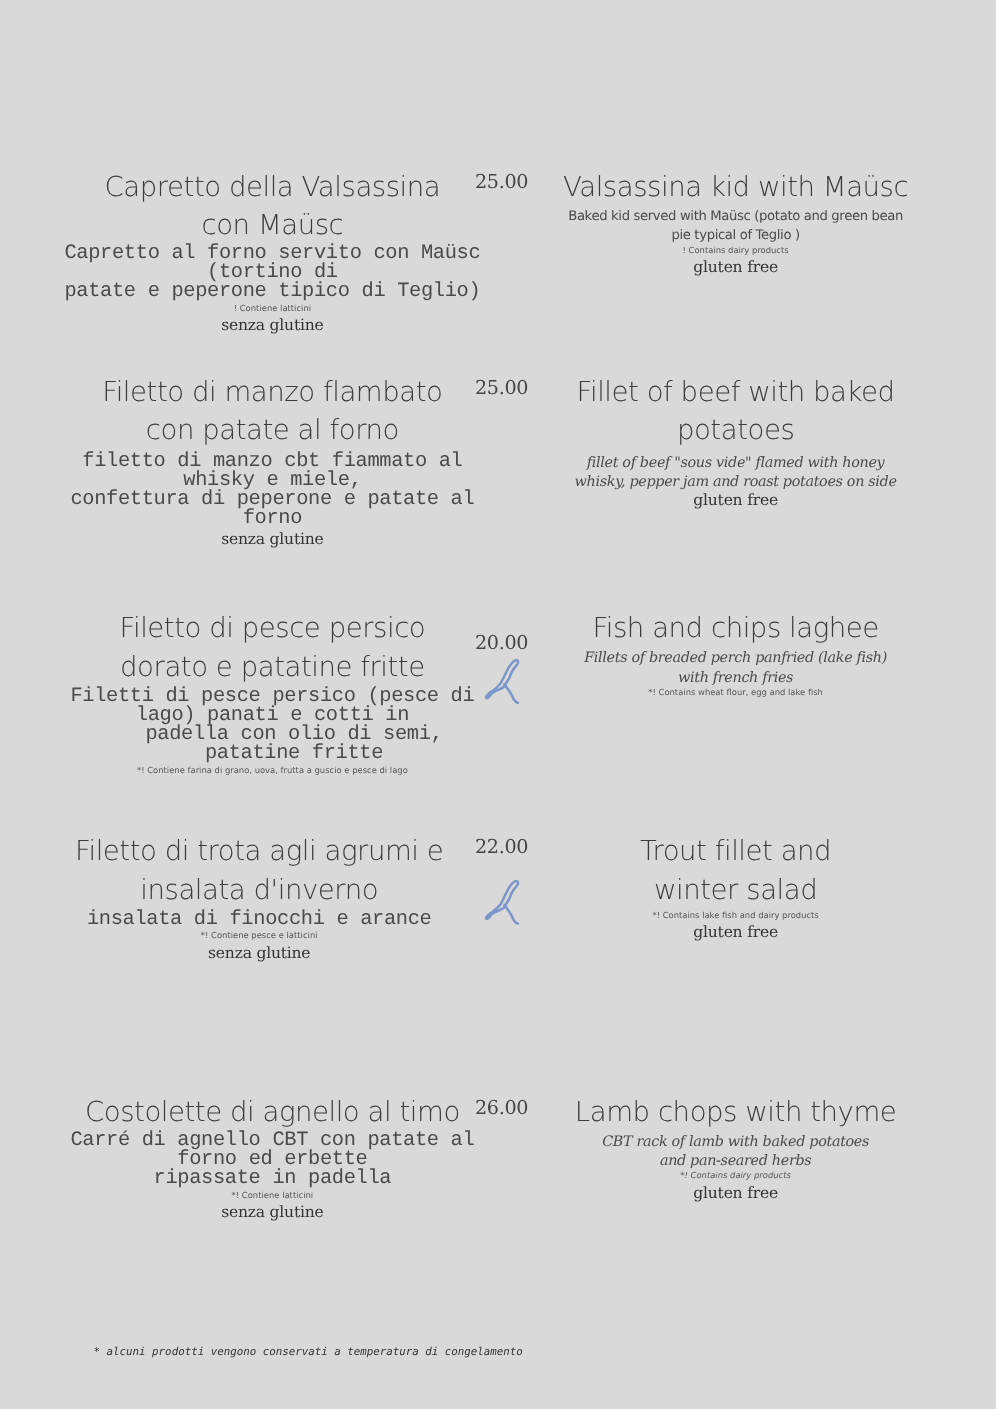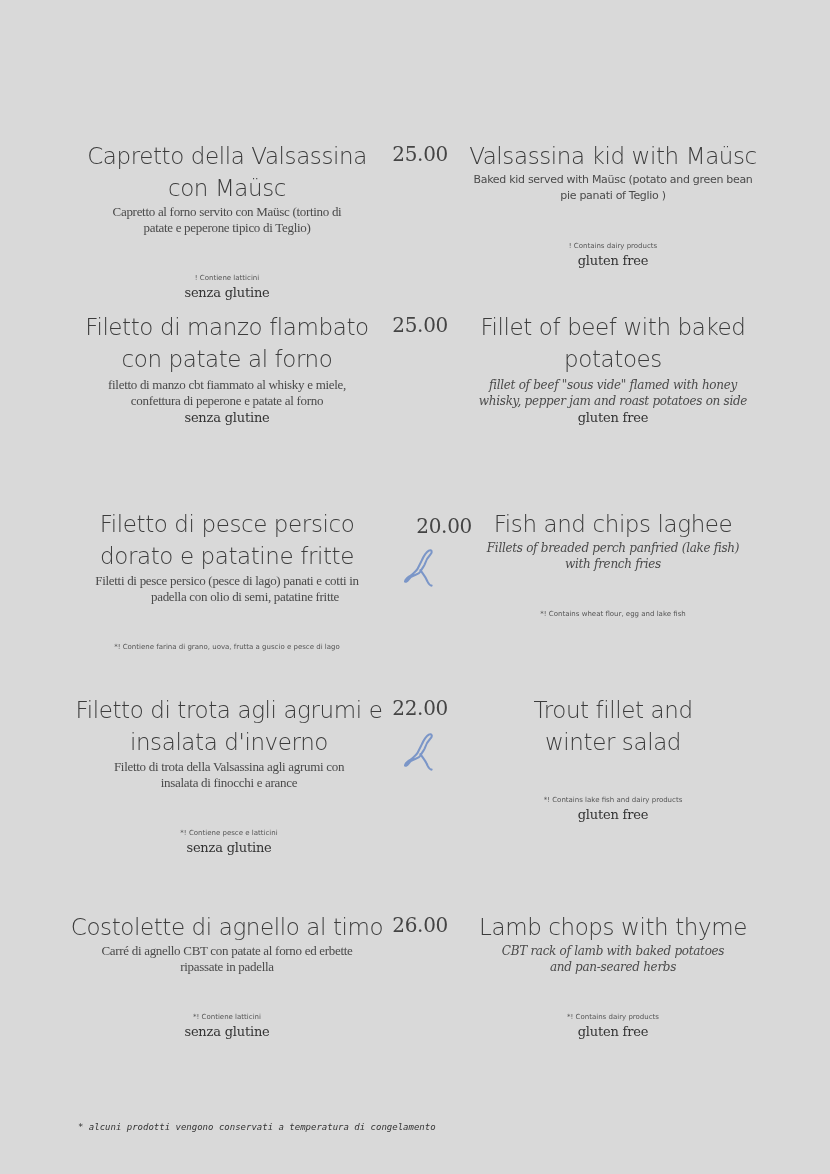--- a/index.html
+++ b/index.html
@@ -29,43 +29,43 @@
     .col-en {
       position: absolute;
       left: 448px;
       width: 330px;
       text-align: center;
     }
     .price {
       position: absolute;
       left: 388px;
       width: 60px;
-      text-align: right;
+      text-align: center;
       font-family: "DejaVu Serif", serif;
-      font-size: 20px;
+      font-size: 16px;
       color: #444;
       letter-spacing: -0.3px;
     }
     .lake-icon {
       position: absolute;
       left: 398px;
       width: 42px;
       height: 48px;
     }
     .title {
       font-family: "DejaVu Sans", sans-serif;
       font-weight: 300;
       font-size: 23px;
       line-height: 32px;
       color: #3c3c3c;
       letter-spacing: -0.4px;
     }
     .desc-it {
-      font-family: Liberation Serif, serif;
-      font-size: 13px;
+      font-family: Liberation Mono, monospace;
+      font-size: 17px;
       line-height: 16px;
       color: #4a4a4a;
       letter-spacing: -0.3px;
     }
     .desc-en {
       font-family: "DejaVu Serif", serif;
       font-style: italic;
       font-size: 12px;
       line-height: 16px;
       color: #4a4a4a;
@@ -74,23 +74,23 @@
     .desc-en.upright {
       font-family: "DejaVu Sans", sans-serif;
       font-style: normal;
       font-size: 11.5px;
     }
     .allergen {
       font-family: "DejaVu Sans", sans-serif;
       font-size: 7px;
       line-height: 11px;
       color: #555;
-      margin-top: 37px;
     }
     .allergen.italic {
+      font-style: italic;
     }
     .gf {
       font-family: "DejaVu Serif", serif;
       font-size: 13px;
       line-height: 18px;
       color: #333;
       letter-spacing: -0.2px;
     }
     .footnote {
       position: absolute;
@@ -118,21 +118,21 @@
     <div class="allergen">! Contiene latticini</div>
     <div class="gf">senza glutine</div>
   </div>
   <div class="price" style="top:2px;">25.00</div>
   <div class="col-en">
     <div class="title">
       <div>Valsassina kid with Maüsc</div>
     </div>
     <div class="desc-en upright" style="font-size:11px;">
       <div>Baked kid served with Maüsc (potato and green bean</div>
-      <div>pie panati of Teglio )</div>
+      <div>pie typical of Teglio )</div>
     </div>
     <div class="allergen">! Contains dairy products</div>
     <div class="gf">gluten free</div>
   </div>
 </div>
 
 <div class="menu-item" style="top:311px;">
   <div class="col-it">
     <div class="title">
       <div>Filetto di manzo flambato</div>
@@ -163,45 +163,44 @@
     <div class="title">
       <div>Filetto di pesce persico</div>
       <div>dorato e patatine fritte</div>
     </div>
     <div class="desc-it" style="margin-top:1px;">
       <div>Filetti di pesce persico (pesce di lago) panati e cotti in</div>
       <div style="padding-left:36px;">padella con olio di semi, patatine fritte</div>
     </div>
     <div class="allergen">*! Contiene farina di grano, uova, frutta a guscio e pesce di lago</div>
   </div>
-  <div class="price" style="top:6px;margin-left:24px;">20.00</div>
+  <div class="price" style="top:18px;">20.00</div>
   <svg class="lake-icon" style="top:34px;" viewBox="0 0 60 60">
     <path d="M44 8 C48 6 50 10 46 14 C42 18 40 22 38 28 C36 32 34 34 32 38 C30 42 24 42 18 46 C14 50 12 54 10 52 C10 50 14 46 18 44 C22 40 26 38 28 34 C30 30 32 26 34 22 C36 18 38 12 44 8 Z" fill="none" stroke="#7b96c8" stroke-width="3" stroke-linejoin="round"></path>
     <path d="M32 36 C36 42 40 46 42 52 C44 56 46 58 48 58" fill="none" stroke="#7b96c8" stroke-width="3" stroke-linecap="round"></path>
   </svg>
   <div class="col-en">
     <div class="title">
       <div>Fish and chips laghee</div>
     </div>
     <div class="desc-en">
       <div>Fillets of breaded perch panfried (lake fish)</div>
       <div>with french fries</div>
     </div>
     <div class="allergen">*! Contains wheat flour, egg and lake fish</div>
   </div>
 </div>
 
 <div class="menu-item" style="top:694px;">
-  <div class="col-it" style="left:42px;width:374px;">
+  <div class="col-it" style="left:29px;width:374px;">
     <div class="title">
       <div>Filetto di trota agli agrumi e</div>
       <div>insalata d'inverno</div>
     </div>
     <div class="desc-it" style="margin-top:1px;">
-      <div>Filetto di trota della Valsassina agli agrumi con</div>
       <div>insalata di finocchi e arance</div>
     </div>
     <div class="allergen">*! Contiene pesce e latticini</div>
     <div class="gf">senza glutine</div>
   </div>
   <div class="price" style="top:2px;">22.00</div>
   <svg class="lake-icon" style="top:32px;" viewBox="0 0 60 60">
     <path d="M44 8 C48 6 50 10 46 14 C42 18 40 22 38 28 C36 32 34 34 32 38 C30 42 24 42 18 46 C14 50 12 54 10 52 C10 50 14 46 18 44 C22 40 26 38 28 34 C30 30 32 26 34 22 C36 18 38 12 44 8 Z" fill="none" stroke="#7b96c8" stroke-width="3" stroke-linejoin="round"></path>
     <path d="M32 36 C36 42 40 46 42 52 C44 56 46 58 48 58" fill="none" stroke="#7b96c8" stroke-width="3" stroke-linecap="round"></path>
   </svg>

